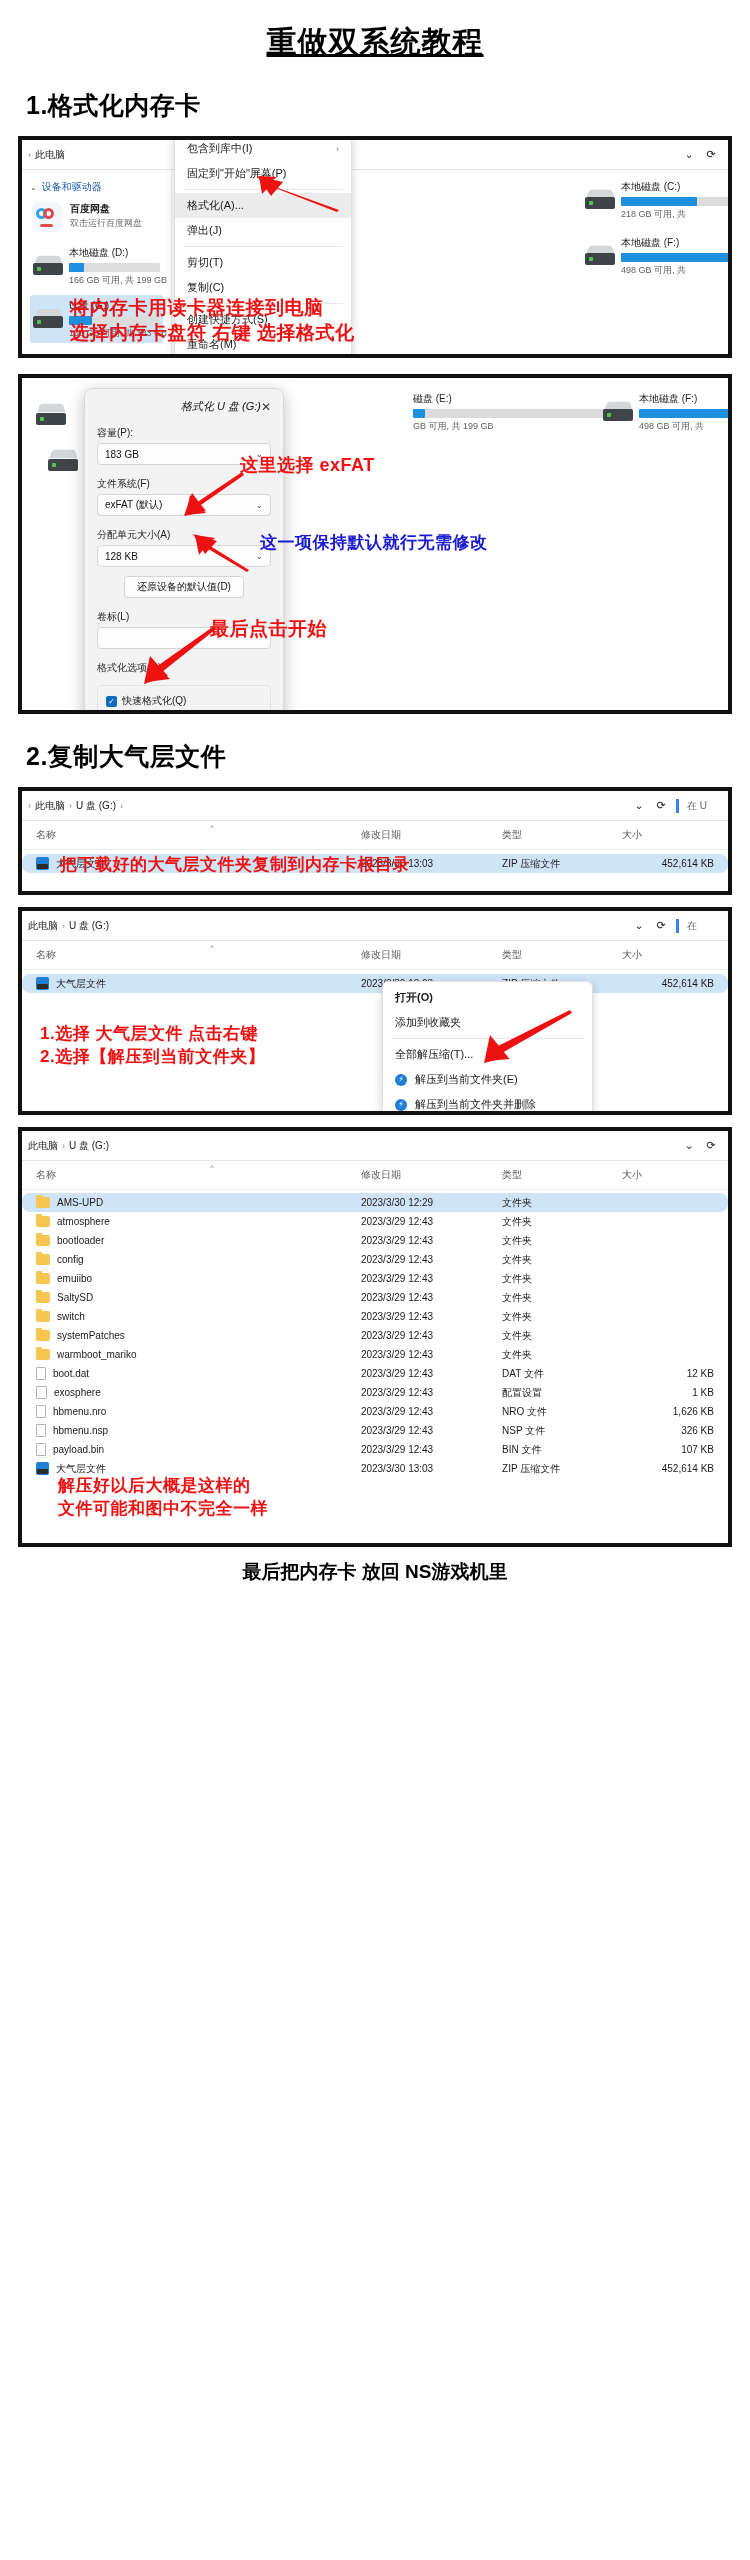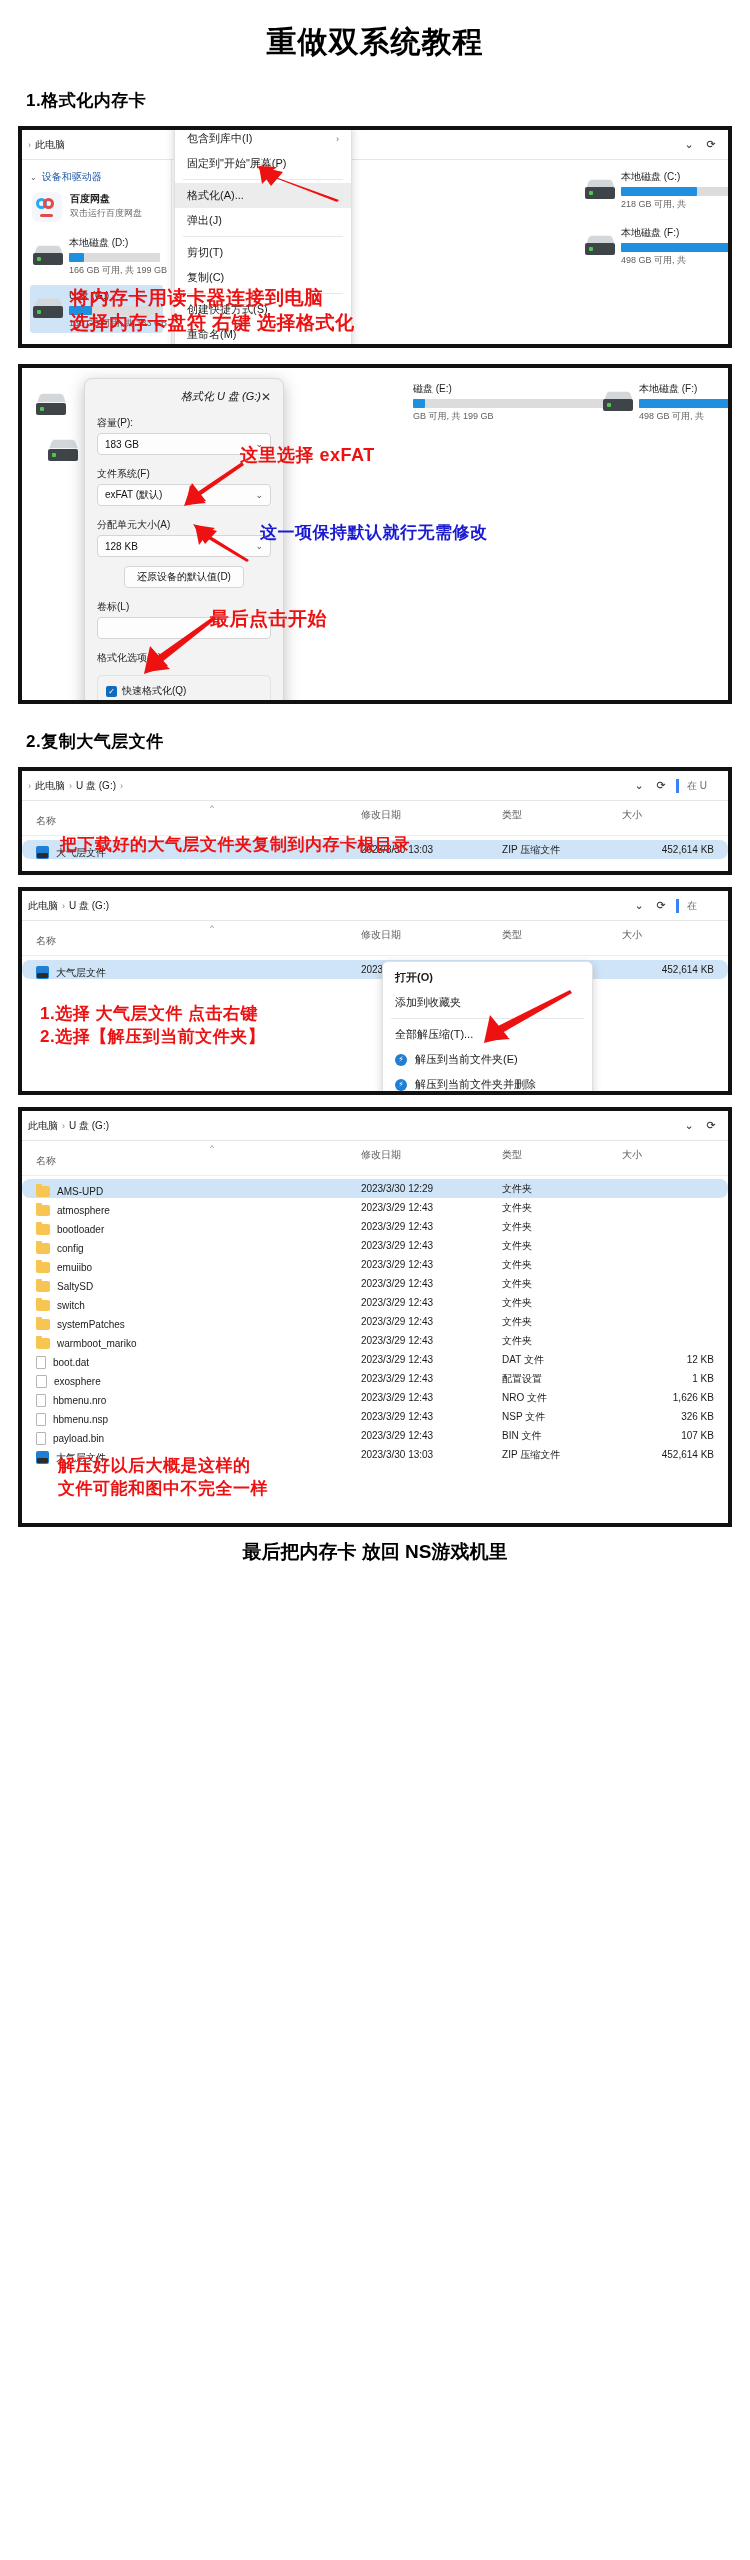--- a/index.html
+++ b/index.html
@@ -14,23 +14,24 @@
   .page { position: relative; width: 750px; }
 
   
   .main-title {
     text-align: center;
     font-size: 30px;
     font-weight: bold;
     letter-spacing: 1px;
     color: #000;
     padding-top: 22px;
+    text-decoration: underline;
   }
   .section-title {
-    font-size: 17px;
+    font-size: 25px;
     font-weight: bold;
     color: #000;
     padding-left: 26px;
     margin-top: 26px;
     margin-bottom: 14px;
     letter-spacing: .5px;
   }
   .footer-note {
     text-align: center;
     font-size: 19px;
@@ -195,21 +196,21 @@
   .fl-head {
     display: flex; font-size: 10px; color: #5c5c5c;
     padding: 7px 0 7px 0; border-bottom: 1px solid #ededed; position: relative;
   }
   .fl-row {
     display: flex; font-size: 10px; color: #1a1a1a; height: 19px;
     align-items: center;
     border-radius: 8px;
   }
   .fl-row.selected { background: #cfe4f7; }
-  .c-name { width: 48%; padding-left: 14px; display: flex; align-items: center; gap: 7px; margin-top: 6px; }
+  .c-name { width: 48%; padding-left: 14px; display: flex; align-items: center; gap: 7px; }
   .c-date { width: 20%; }
   .c-type { width: 17%; }
   .c-size { width: 15%; text-align: right; padding-right: 14px; }
   .sort-caret { position: absolute; left: 188px; top: 2px; font-size: 8px; color: #777; }
 
   .ic-folder {
     width: 14px; height: 11px; background: #f6c552; border-radius: 1px 2px 2px 2px;
     position: relative; flex: none;
   }
   .ic-folder::before {

